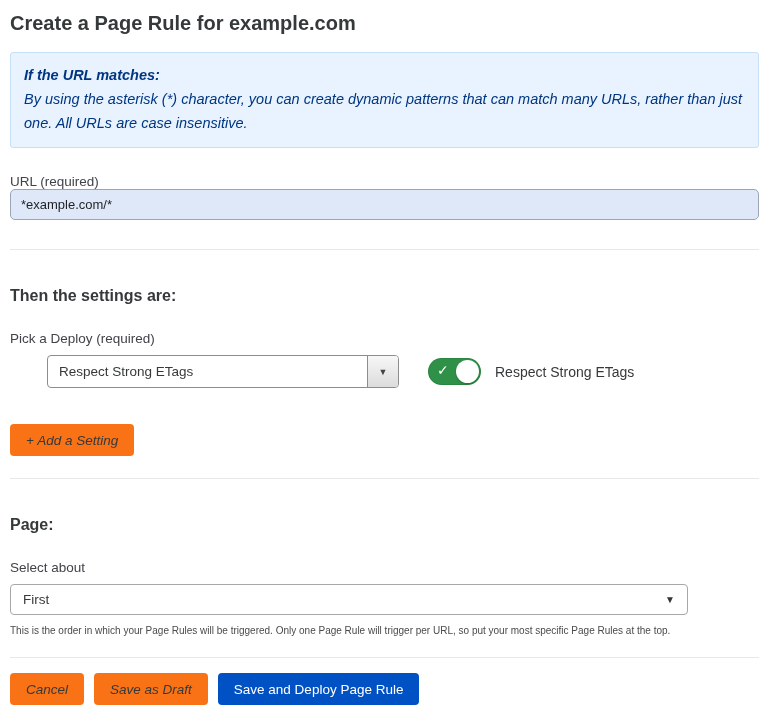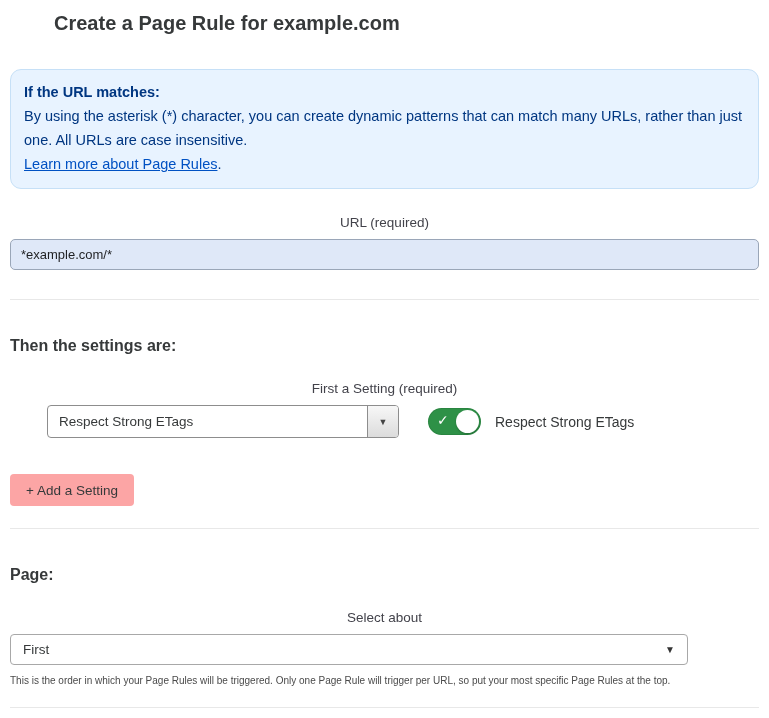--- a/index.html
+++ b/index.html
@@ -8,47 +8,45 @@
     font-family: "Liberation Sans", "DejaVu Sans", sans-serif;
     color: #313131;
     padding: 10px 10px 0 10px;
     overflow: hidden;
   }
   .page-title {
     font-size: 20px;
     font-weight: 700;
     color: #36393a;
     margin-top: 2px;
-    margin-left: 44px;
   }
   .info-box {
-    margin-top: 34px;
+    margin-top: 17px;
     background: #e8f3ff;
     border: 1px solid #c6e0f7;
-    border-radius: 11px;
+    border-radius: 3px;
     padding: 10px 13px 12px 13px;
     color: #003681;
     font-size: 14.5px;
     line-height: 24px;
+    font-style: italic;
   }
   .info-heading { font-weight: 700; }
   .info-link-line a {
     color: #0051c3;
     text-decoration: underline;
     cursor: pointer;
   }
   .field-label {
     display: block;
     margin-top: 26px;
     font-size: 13.5px;
     color: #42424a;
-    text-align: center;
   }
   .url-input {
-    margin-top: 9px;
     width: 749px;
     height: 31px;
     background: #dfe8f8;
     border: 1px solid #9aa6b8;
     border-radius: 5px;
     padding: 0 10px;
     font-size: 13px;
     font-family: "Liberation Sans", sans-serif;
     color: #1f2023;
     outline: none;
@@ -133,21 +131,21 @@
   }
   .btn {
     font-family: "Liberation Sans", sans-serif;
     font-size: 13.5px;
     border: none;
     border-radius: 4px;
     cursor: pointer;
     height: 32px;
     padding: 0 16px;
   }
-  .btn.gray { background: #fca5a5; color: #36393a; }
+  .btn.gray { background: #f97316; color: #36393a; font-style: italic; }
   .btn.blue { background: #0051c3; color: #ffffff; }
   .add-btn { margin-top: 36px; display: block; }
   .order-select {
     margin-top: 9px;
     width: 678px;
     height: 31px;
     border: 1px solid #a8a8a8;
     border-radius: 4px;
     background: #ffffff;
     display: flex;
@@ -177,31 +175,30 @@
 </head>
 <body>
 
 <div>
 
   <h1 class="page-title">Create a Page Rule for example.com</h1>
 
   <div class="info-box">
     <div class="info-heading">If the URL matches:</div>
     <div class="info-body">By using the asterisk (*) character, you can create dynamic patterns that can match many URLs, rather than just one. All URLs are case insensitive.</div>
-    <div class="info-link-line"><a href="#">Learn more about Page Rules</a><span>.</span></div>
   </div>
 
   <label class="field-label">URL (required)</label>
   <input class="url-input" type="text" value="*example.com/*" style="">
 
   <hr class="divider">
 
   <h2 class="section-heading">Then the settings are:</h2>
 
-  <label class="field-label">First a Setting (required)</label>
+  <label class="field-label">Pick a Deploy (required)</label>
 
   <div class="setting-row">
     <div class="select-box">
       <span class="select-value">Respect Strong ETags</span>
       <span class="select-btn">
         <span class="triangle">▼</span>
       </span>
     </div>
     <div class="toggle">
       <span class="check">✓</span>

